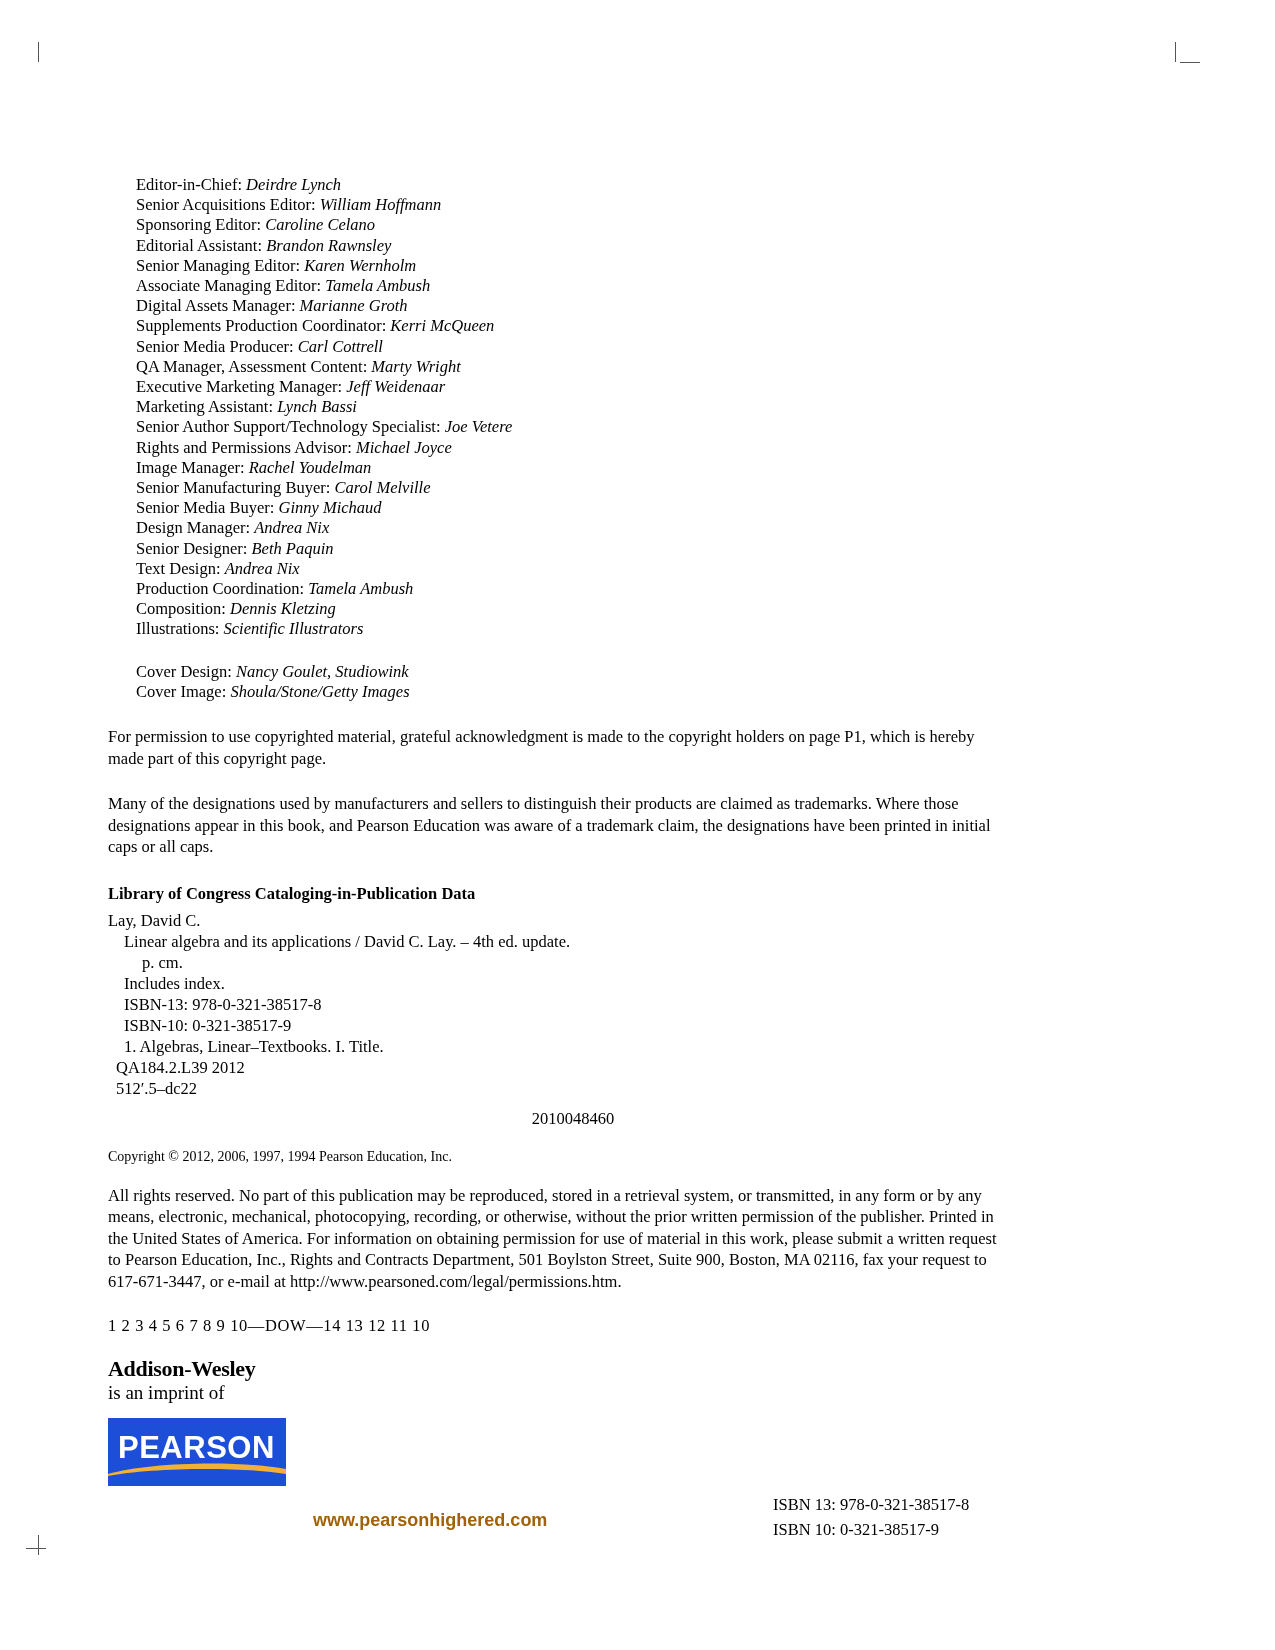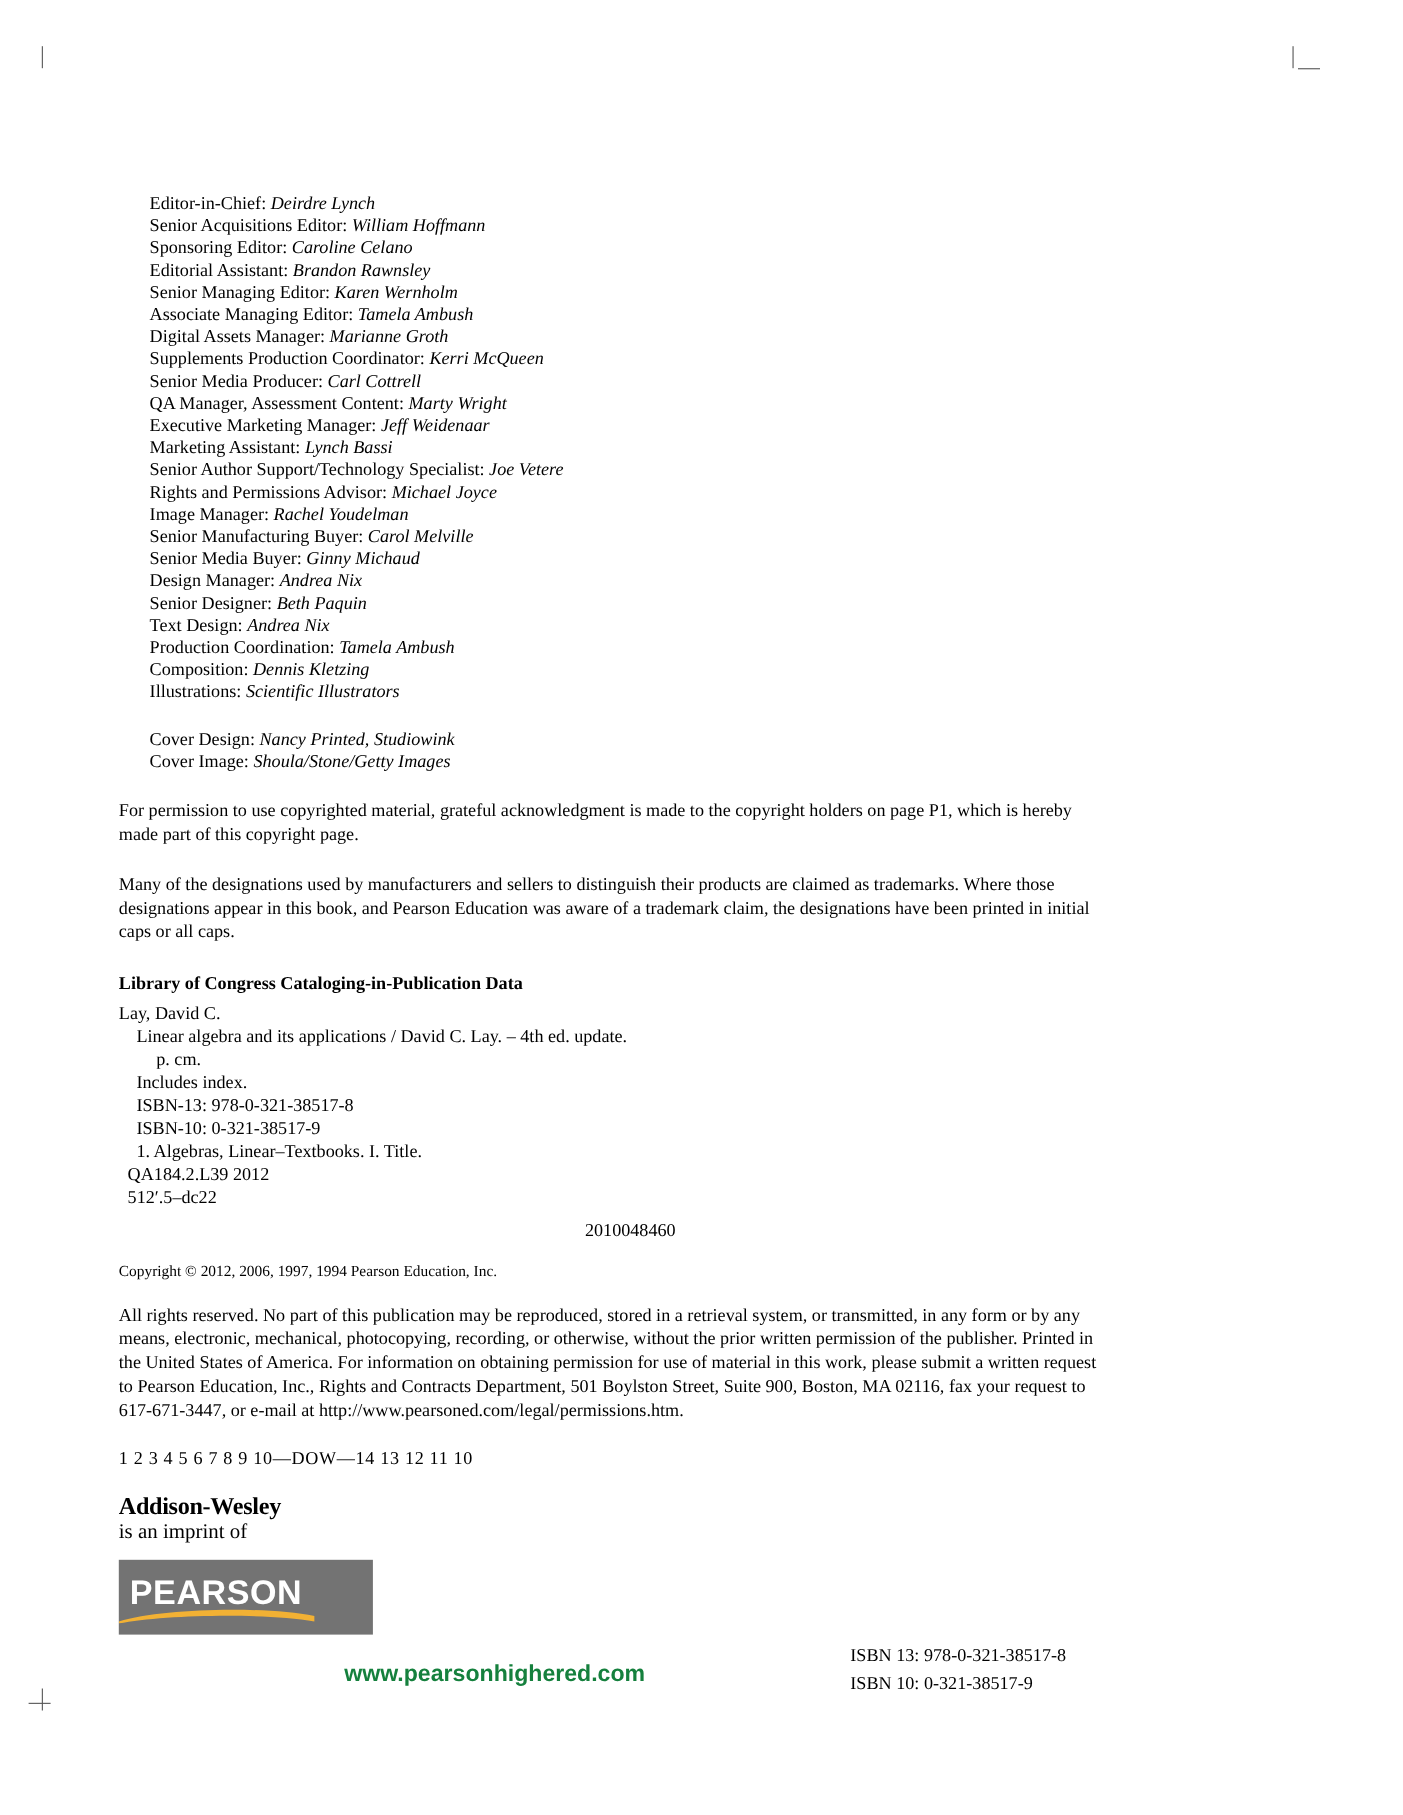--- a/index.html
+++ b/index.html
@@ -100,26 +100,25 @@
     letter-spacing: -0.3px;
     line-height: 25px;
   }
   .imprint .isanimprint {
     font-size: 19px;
     line-height: 23px;
   }
 
   .pearson-box {
     margin-top: 14px;
-    width: 195px;
+    width: 178px;
     height: 68px;
-    background: #737373;
+    background: #1d4ed8;
     position: relative;
     overflow: hidden;
-    padding-left: 36px;
   }
   .pearson-box .word {
     position: absolute;
     left: 10px;
     top: 12px;
     color: #ffffff;
     font-family: "Liberation Sans", sans-serif;
     font-weight: bold;
     font-size: 31px;
     letter-spacing: 0.5px;
@@ -136,22 +135,22 @@
     position: relative;
     margin-top: 6px;
     height: 60px;
   }
   .web {
     position: absolute;
     left: 205px;
     top: 18px;
     font-family: "Liberation Sans", sans-serif;
     font-weight: bold;
-    font-size: 21px;
-    color: #15803d;
+    font-size: 18px;
+    color: #a16207;
   }
   .isbns {
     position: absolute;
     left: 665px;
     top: 0px;
     font-size: 16.5px;
     line-height: 25px;
   }
 </style>
 </head>
@@ -187,21 +186,21 @@
       <div class="staff-line"><span class="role">Senior Media Buyer:</span> <span class="person">Ginny Michaud</span></div>
       <div class="staff-line"><span class="role">Design Manager:</span> <span class="person">Andrea Nix</span></div>
       <div class="staff-line"><span class="role">Senior Designer:</span> <span class="person">Beth Paquin</span></div>
       <div class="staff-line"><span class="role">Text Design:</span> <span class="person">Andrea Nix</span></div>
       <div class="staff-line"><span class="role">Production Coordination:</span> <span class="person">Tamela Ambush</span></div>
       <div class="staff-line"><span class="role">Composition:</span> <span class="person">Dennis Kletzing</span></div>
       <div class="staff-line"><span class="role">Illustrations:</span> <span class="person">Scientific Illustrators</span></div>
     </div>
 
     <div class="cover-block">
-      <div class="staff-line"><span class="role">Cover Design:</span> <span class="person">Nancy Printed, Studiowink</span></div>
+      <div class="staff-line"><span class="role">Cover Design:</span> <span class="person">Nancy Goulet, Studiowink</span></div>
       <div class="staff-line"><span class="role">Cover Image:</span> <span class="person">Shoula/Stone/Getty Images</span></div>
     </div>
 
     <p class="para">For permission to use copyrighted material, grateful acknowledgment is made to the copyright holders on page P1, which is hereby made part of this copyright page.</p>
 
     <p class="para">Many of the designations used by manufacturers and sellers to distinguish their products are claimed as trademarks. Where those designations appear in this book, and Pearson Education was aware of a trademark claim, the designations have been printed in initial caps or all caps.</p>
 
     <div class="loc-head">Library of Congress Cataloging-in-Publication Data</div>
 
     <div class="cip">

